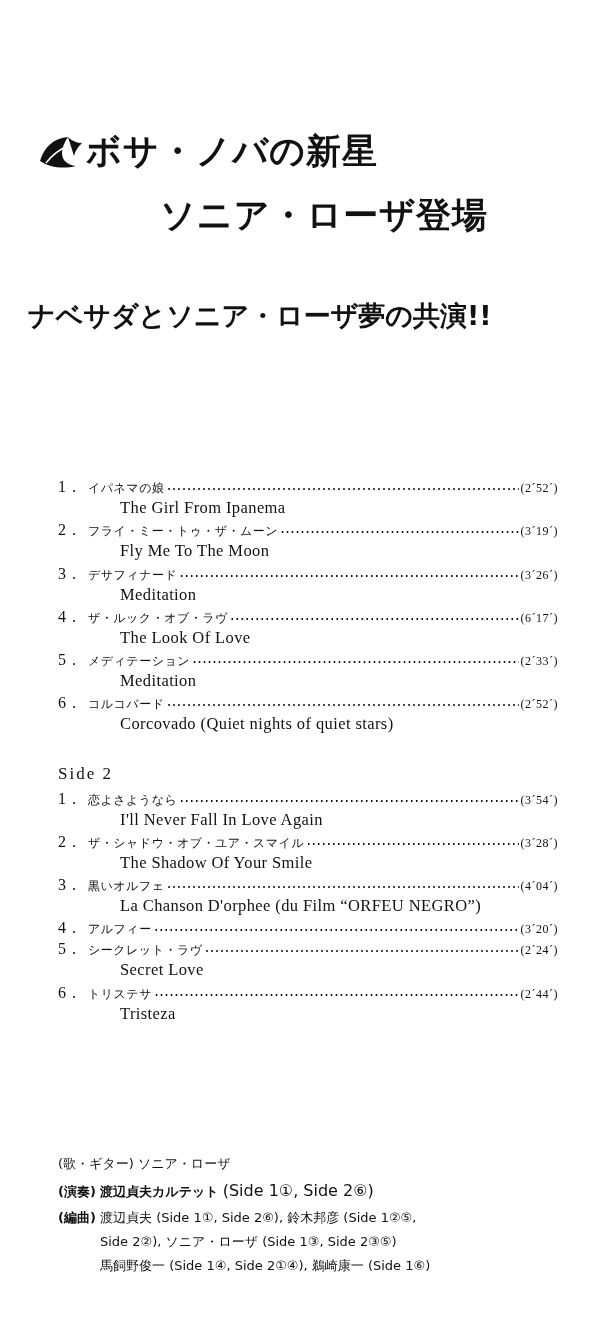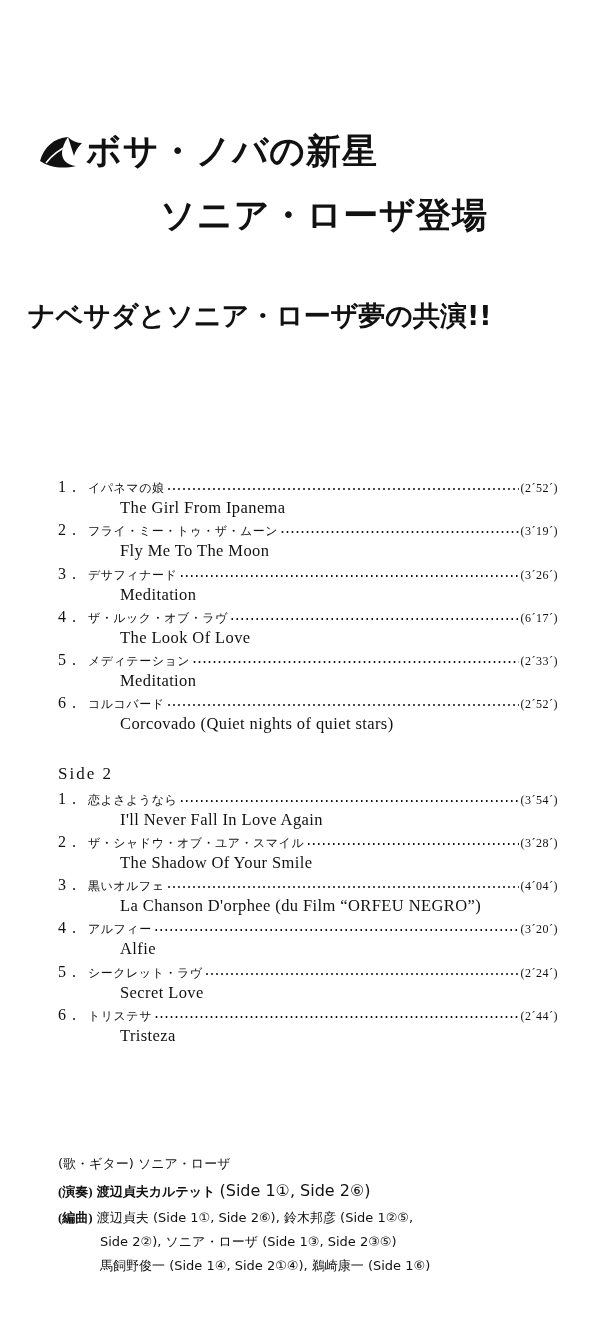--- a/index.html
+++ b/index.html
@@ -140,21 +140,20 @@
   }
   .credit-row {
     white-space: nowrap;
   }
   .credit-indent {
     margin-left: 42px;
     white-space: nowrap;
   }
   .lab {
     font-weight: bold;
-    font-family: Liberation Serif, serif;
   }
   .small {
     font-size: 16px;
     text-align: right;
   }
 </style>
 </head>
 <body>
 
 <div class="page">
@@ -271,21 +270,20 @@
         <div class="ten">La Chanson D'orphee (du Film “ORFEU  NEGRO”)</div>
       </div>
 
       <div class="track">
         <div class="track-main">
           <span class="tnum">4 .</span>
           <span class="tjp">アルフィー</span>
           <span class="dots">……………………………………………………………………………………………………………………………………</span>
           <span class="ttime">(3´20´)</span>
         </div>
-        <div class="ten">Alfie</div>
       </div>
 
       <div class="track">
         <div class="track-main">
           <span class="tnum">5 .</span>
           <span class="tjp">シークレット・ラヴ</span>
           <span class="dots">……………………………………………………………………………………………………………………………………</span>
           <span class="ttime">(2´24´)</span>
         </div>
         <div class="ten">Secret  Love</div>

